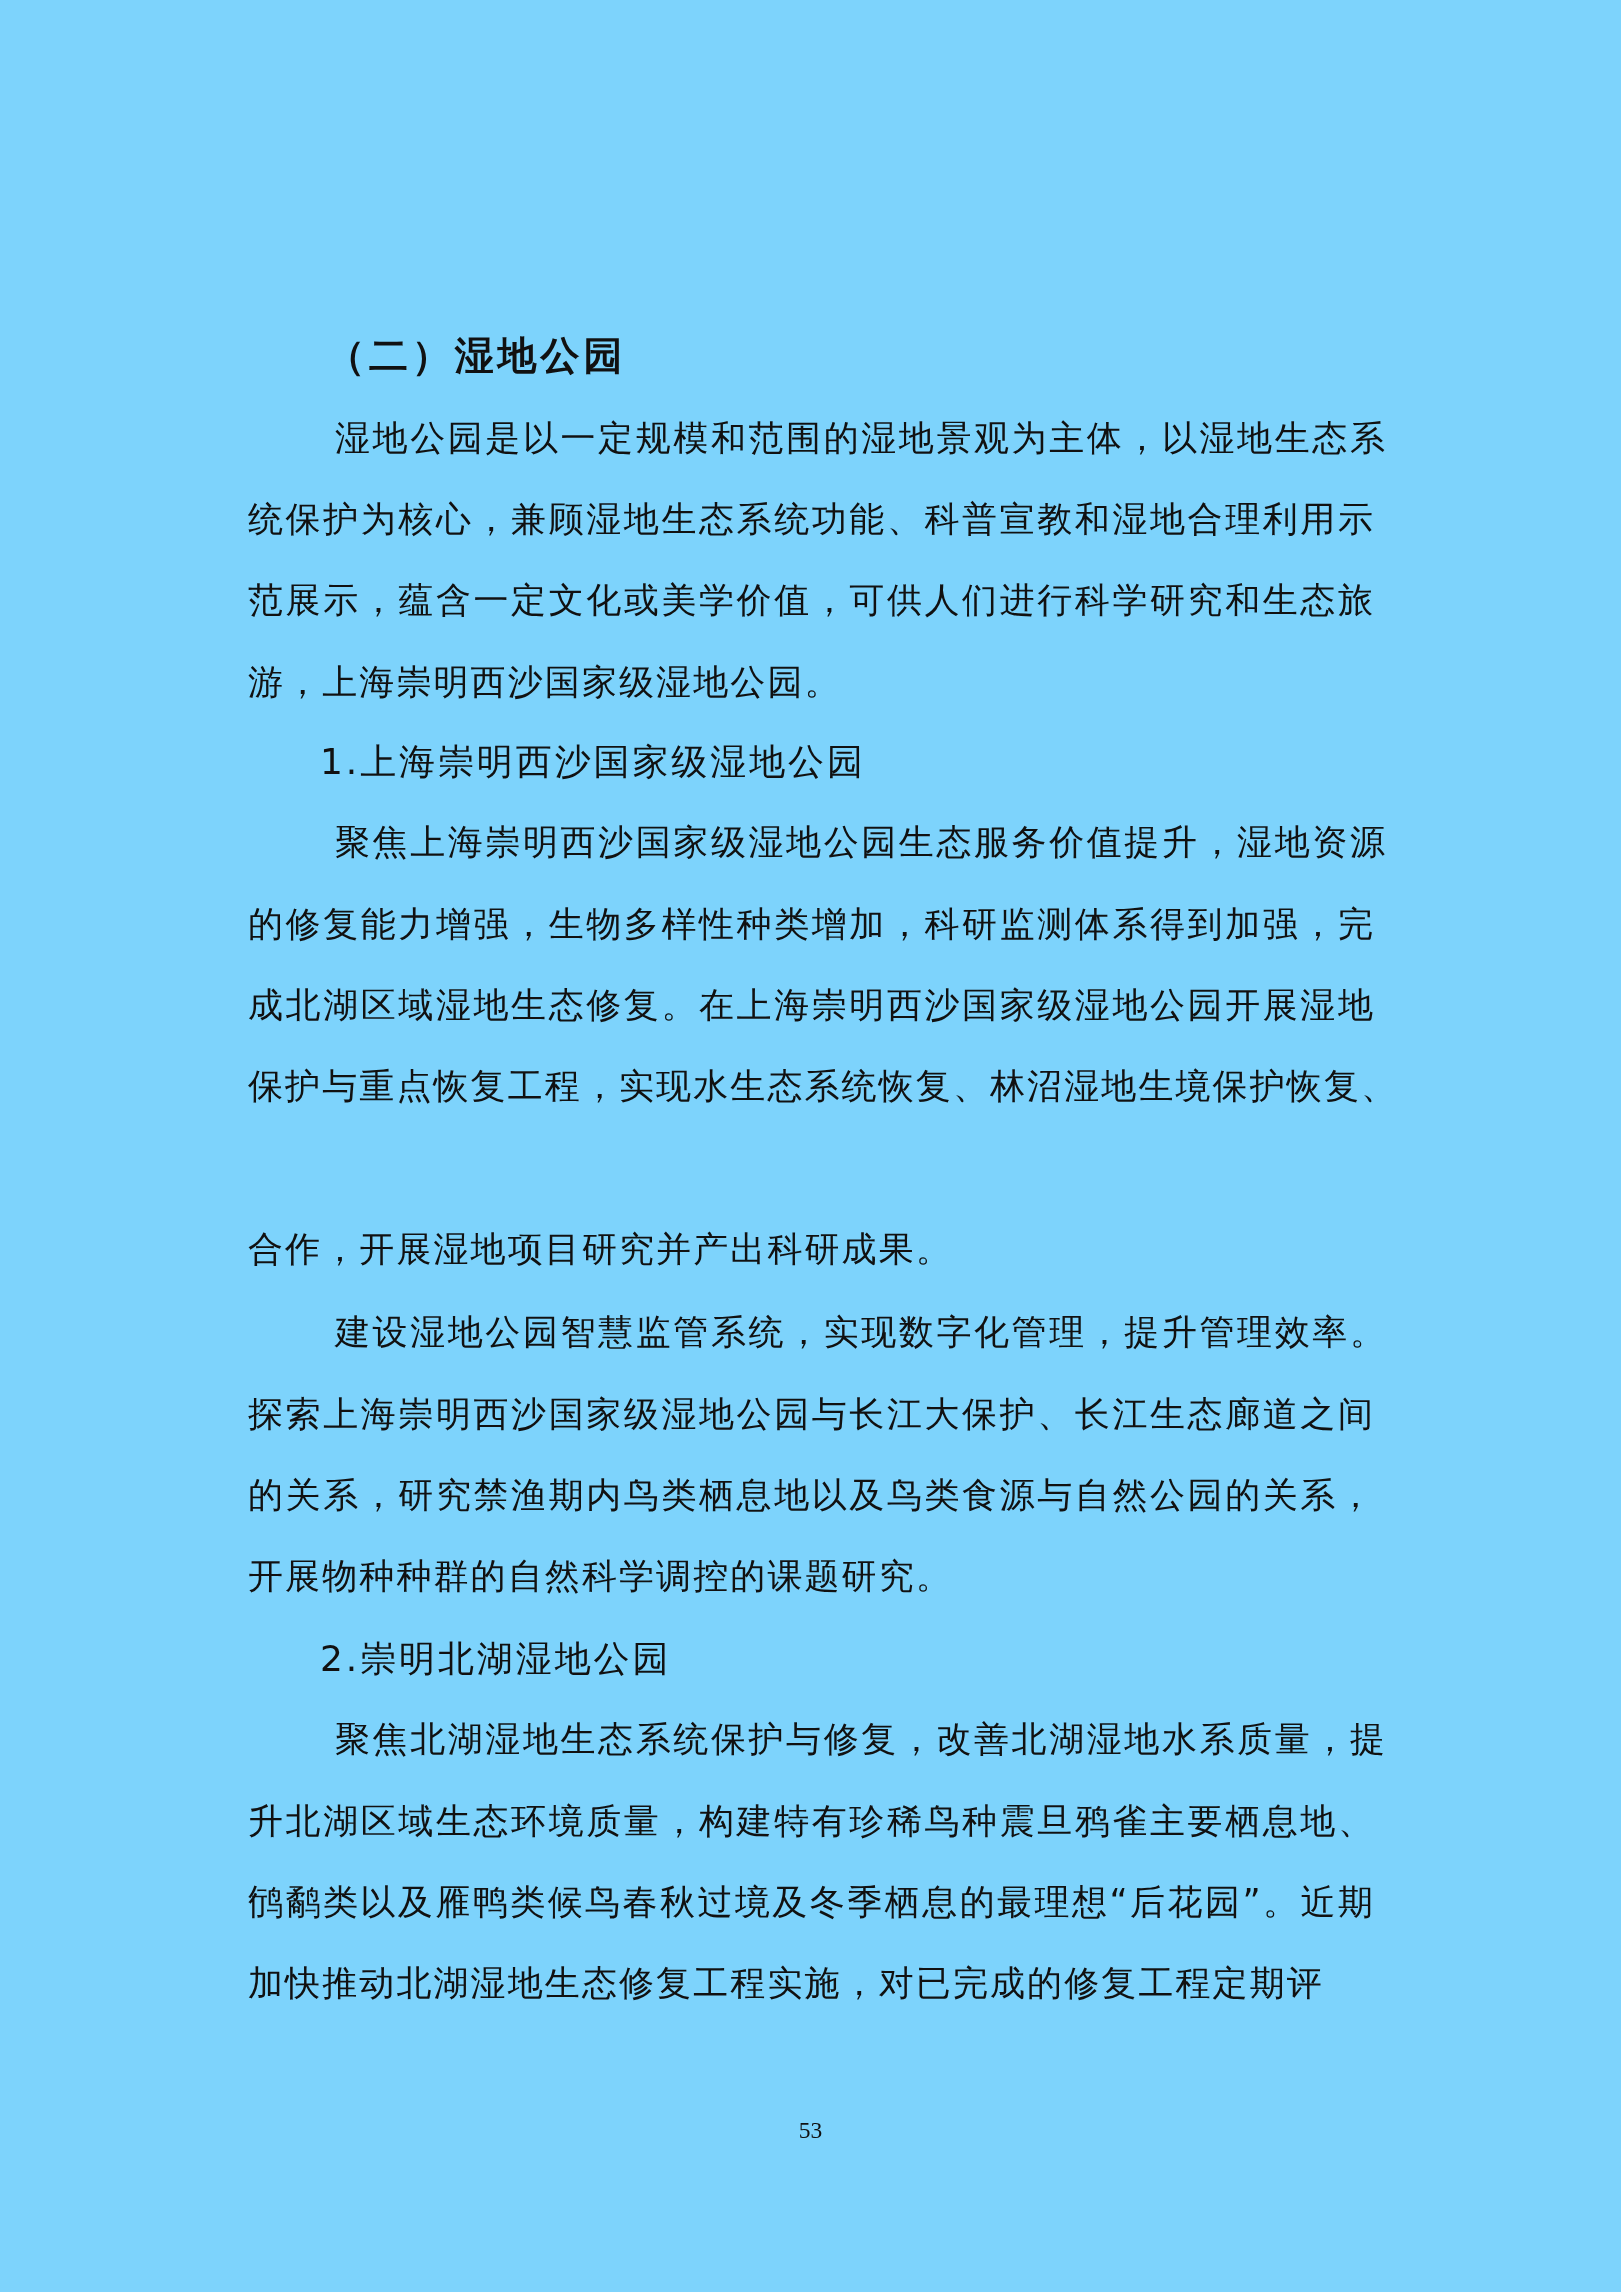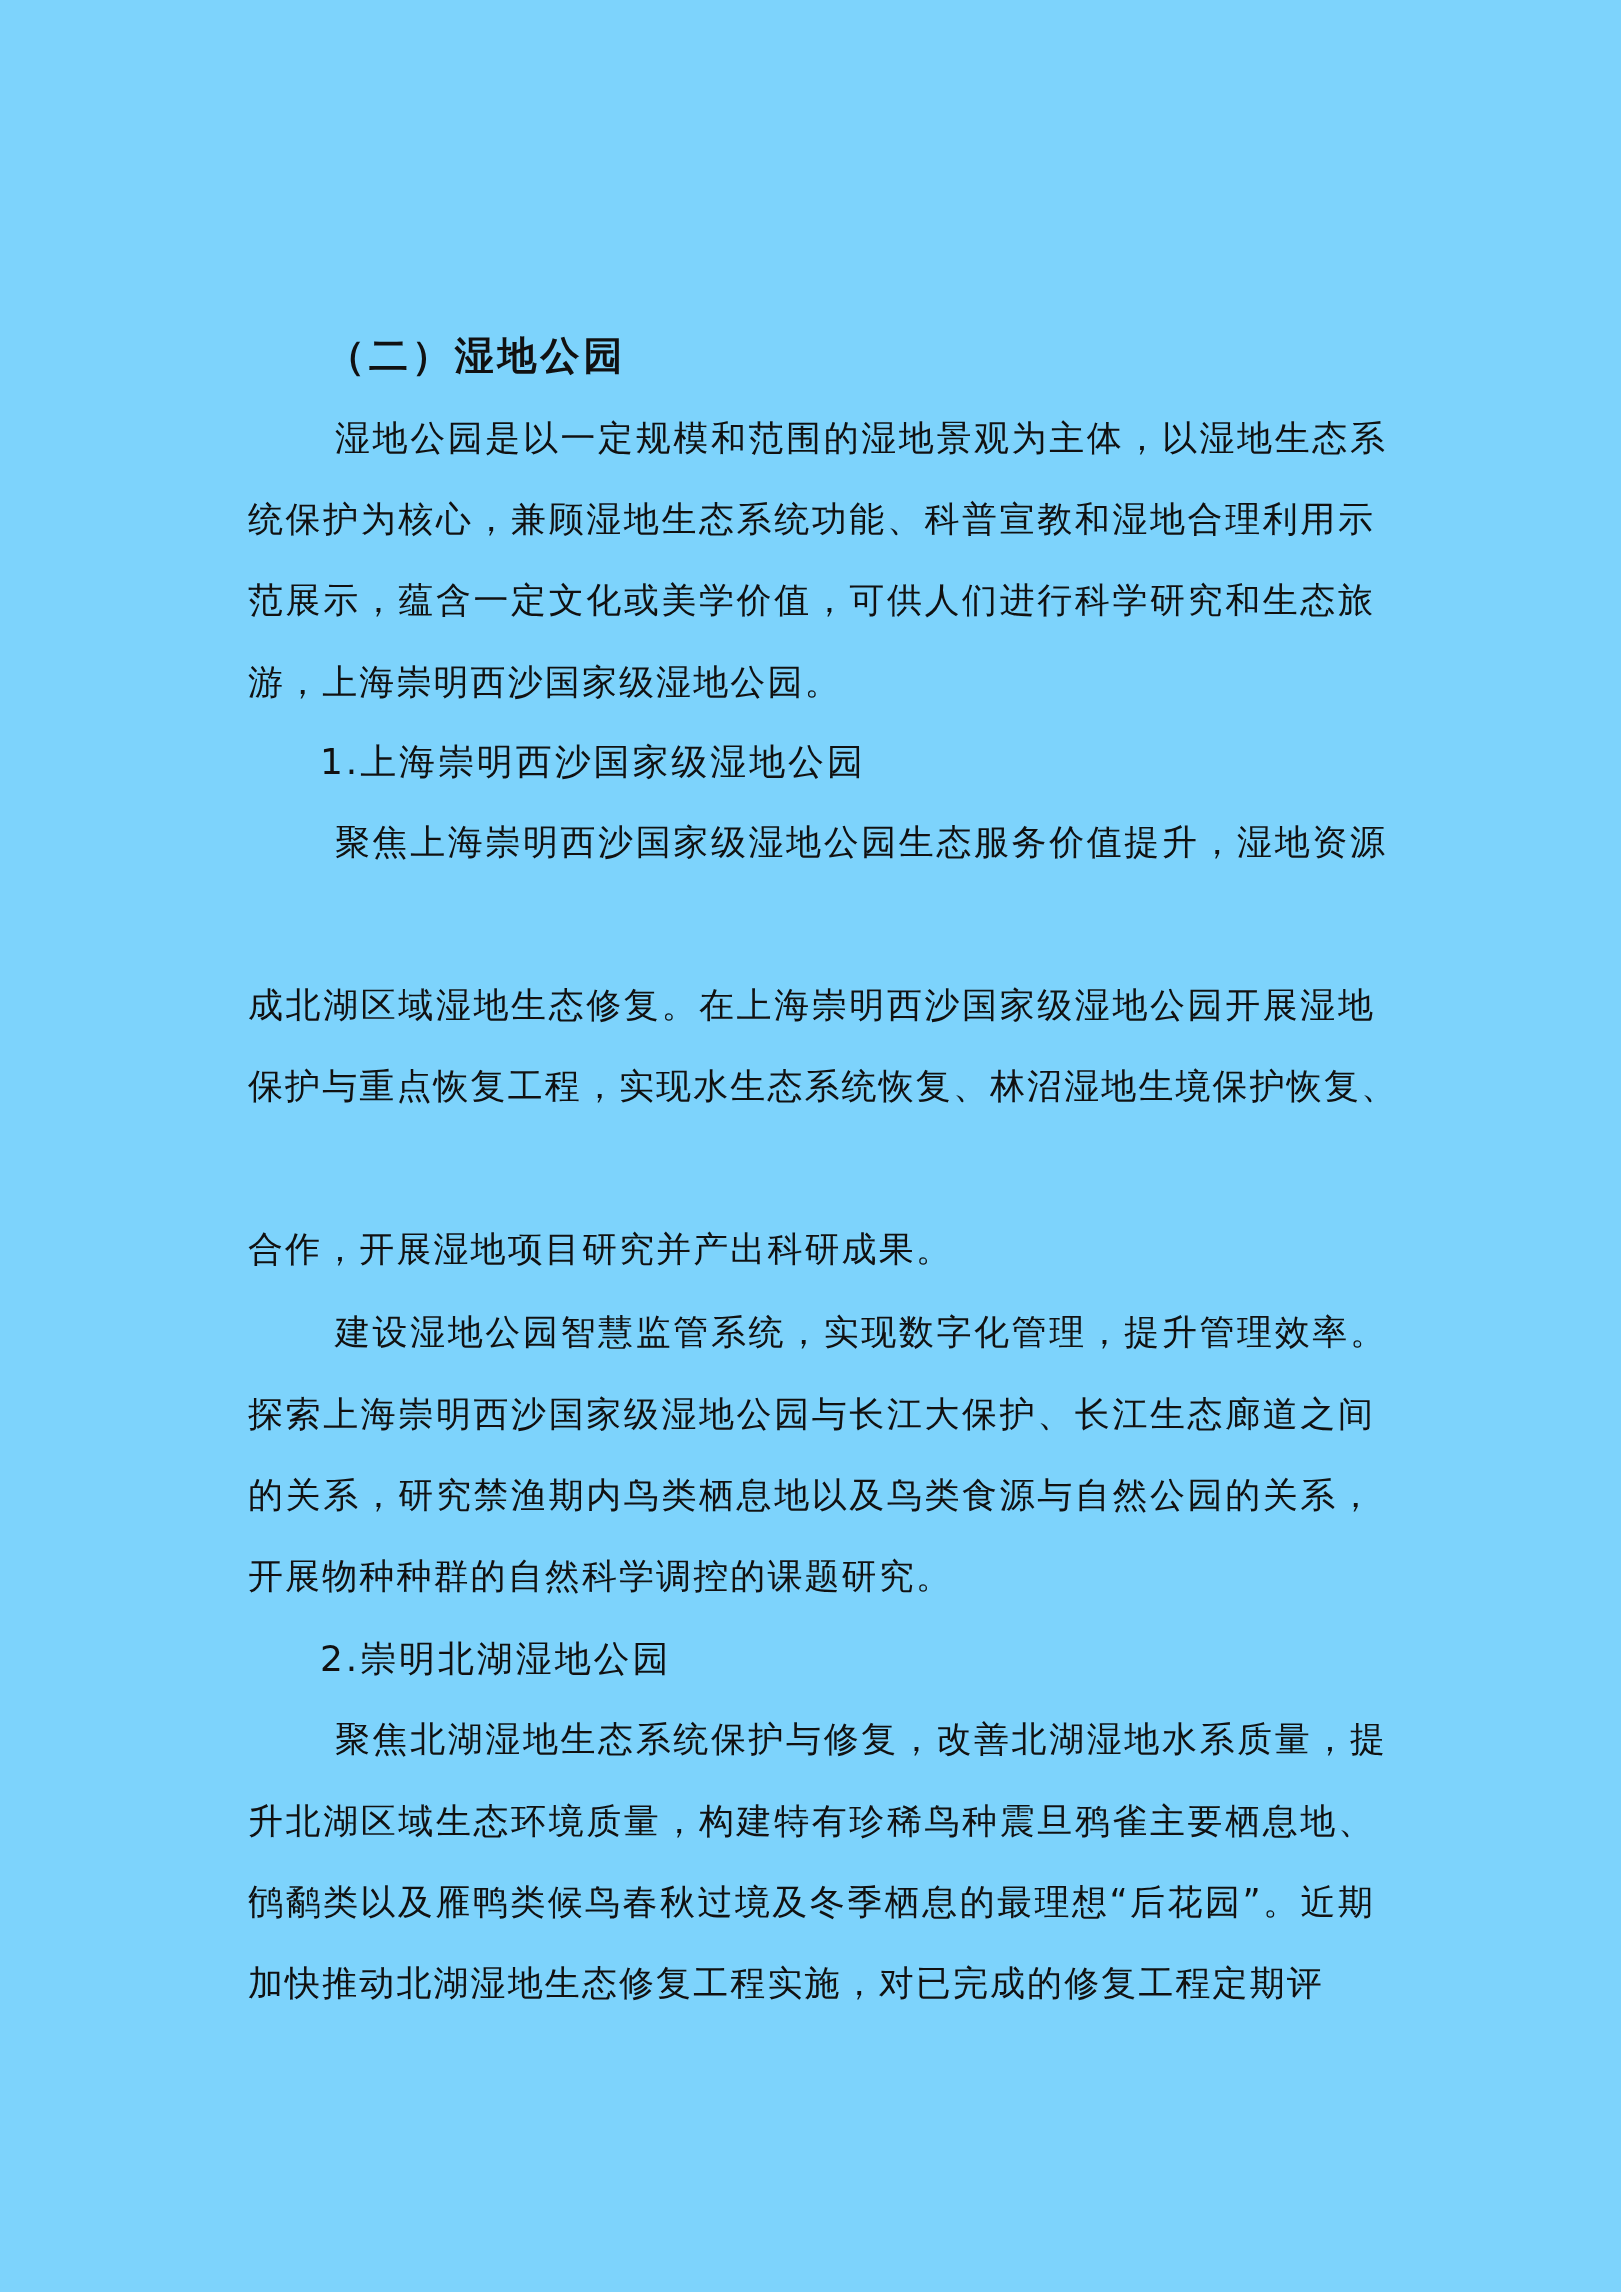--- a/index.html
+++ b/index.html
@@ -25,30 +25,32 @@
   <div class="section-heading">（二）湿地公园</div>
 
   <div class="line indent justify" style="top:417px">湿地公园是以一定规模和范围的湿地景观为主体，以湿地生态系</div>
   <div class="line justify" style="top:498px">统保护为核心，兼顾湿地生态系统功能、科普宣教和湿地合理利用示</div>
   <div class="line justify" style="top:579px">范展示，蕴含一定文化或美学价值，可供人们进行科学研究和生态旅</div>
   <div class="line" style="top:661px">游，上海崇明西沙国家级湿地公园。</div>
 
   <div class="sub-heading" style="top:740px">1.上海崇明西沙国家级湿地公园</div>
 
   <div class="line indent justify" style="top:821px">聚焦上海崇明西沙国家级湿地公园生态服务价值提升，湿地资源</div>
+  <div class="line justify" style="top:903px">的修复能力增强，生物多样性种类增加，科研监测体系得到加强，完</div>
   <div class="line justify" style="top:984px">成北湖区域湿地生态修复。在上海崇明西沙国家级湿地公园开展湿地</div>
   <div class="line justify" style="top:1065px">保护与重点恢复工程，实现水生态系统恢复、林沼湿地生境保护恢复、</div>
   <div class="line" style="top:1228px">合作，开展湿地项目研究并产出科研成果。</div>
 
   <div class="line indent justify" style="top:1311px">建设湿地公园智慧监管系统，实现数字化管理，提升管理效率。</div>
   <div class="line justify" style="top:1393px">探索上海崇明西沙国家级湿地公园与长江大保护、长江生态廊道之间</div>
   <div class="line justify" style="top:1474px">的关系，研究禁渔期内鸟类栖息地以及鸟类食源与自然公园的关系，</div>
   <div class="line" style="top:1555px">开展物种种群的自然科学调控的课题研究。</div>
 
   <div class="sub-heading" style="top:1637px">2.崇明北湖湿地公园</div>
 
   <div class="line indent justify" style="top:1718px">聚焦北湖湿地生态系统保护与修复，改善北湖湿地水系质量，提</div>
   <div class="line justify" style="top:1800px">升北湖区域生态环境质量，构建特有珍稀鸟种震旦鸦雀主要栖息地、</div>
   <div class="line justify" style="top:1881px">鸻鹬类以及雁鸭类候鸟春秋过境及冬季栖息的最理想“后花园”。近期</div>
   <div class="line" style="top:1962px">加快推动北湖湿地生态修复工程实施，对已完成的修复工程定期评</div>
 
+  <div class="page-number">53</div>
 </div>
 
 
 </body></html>

